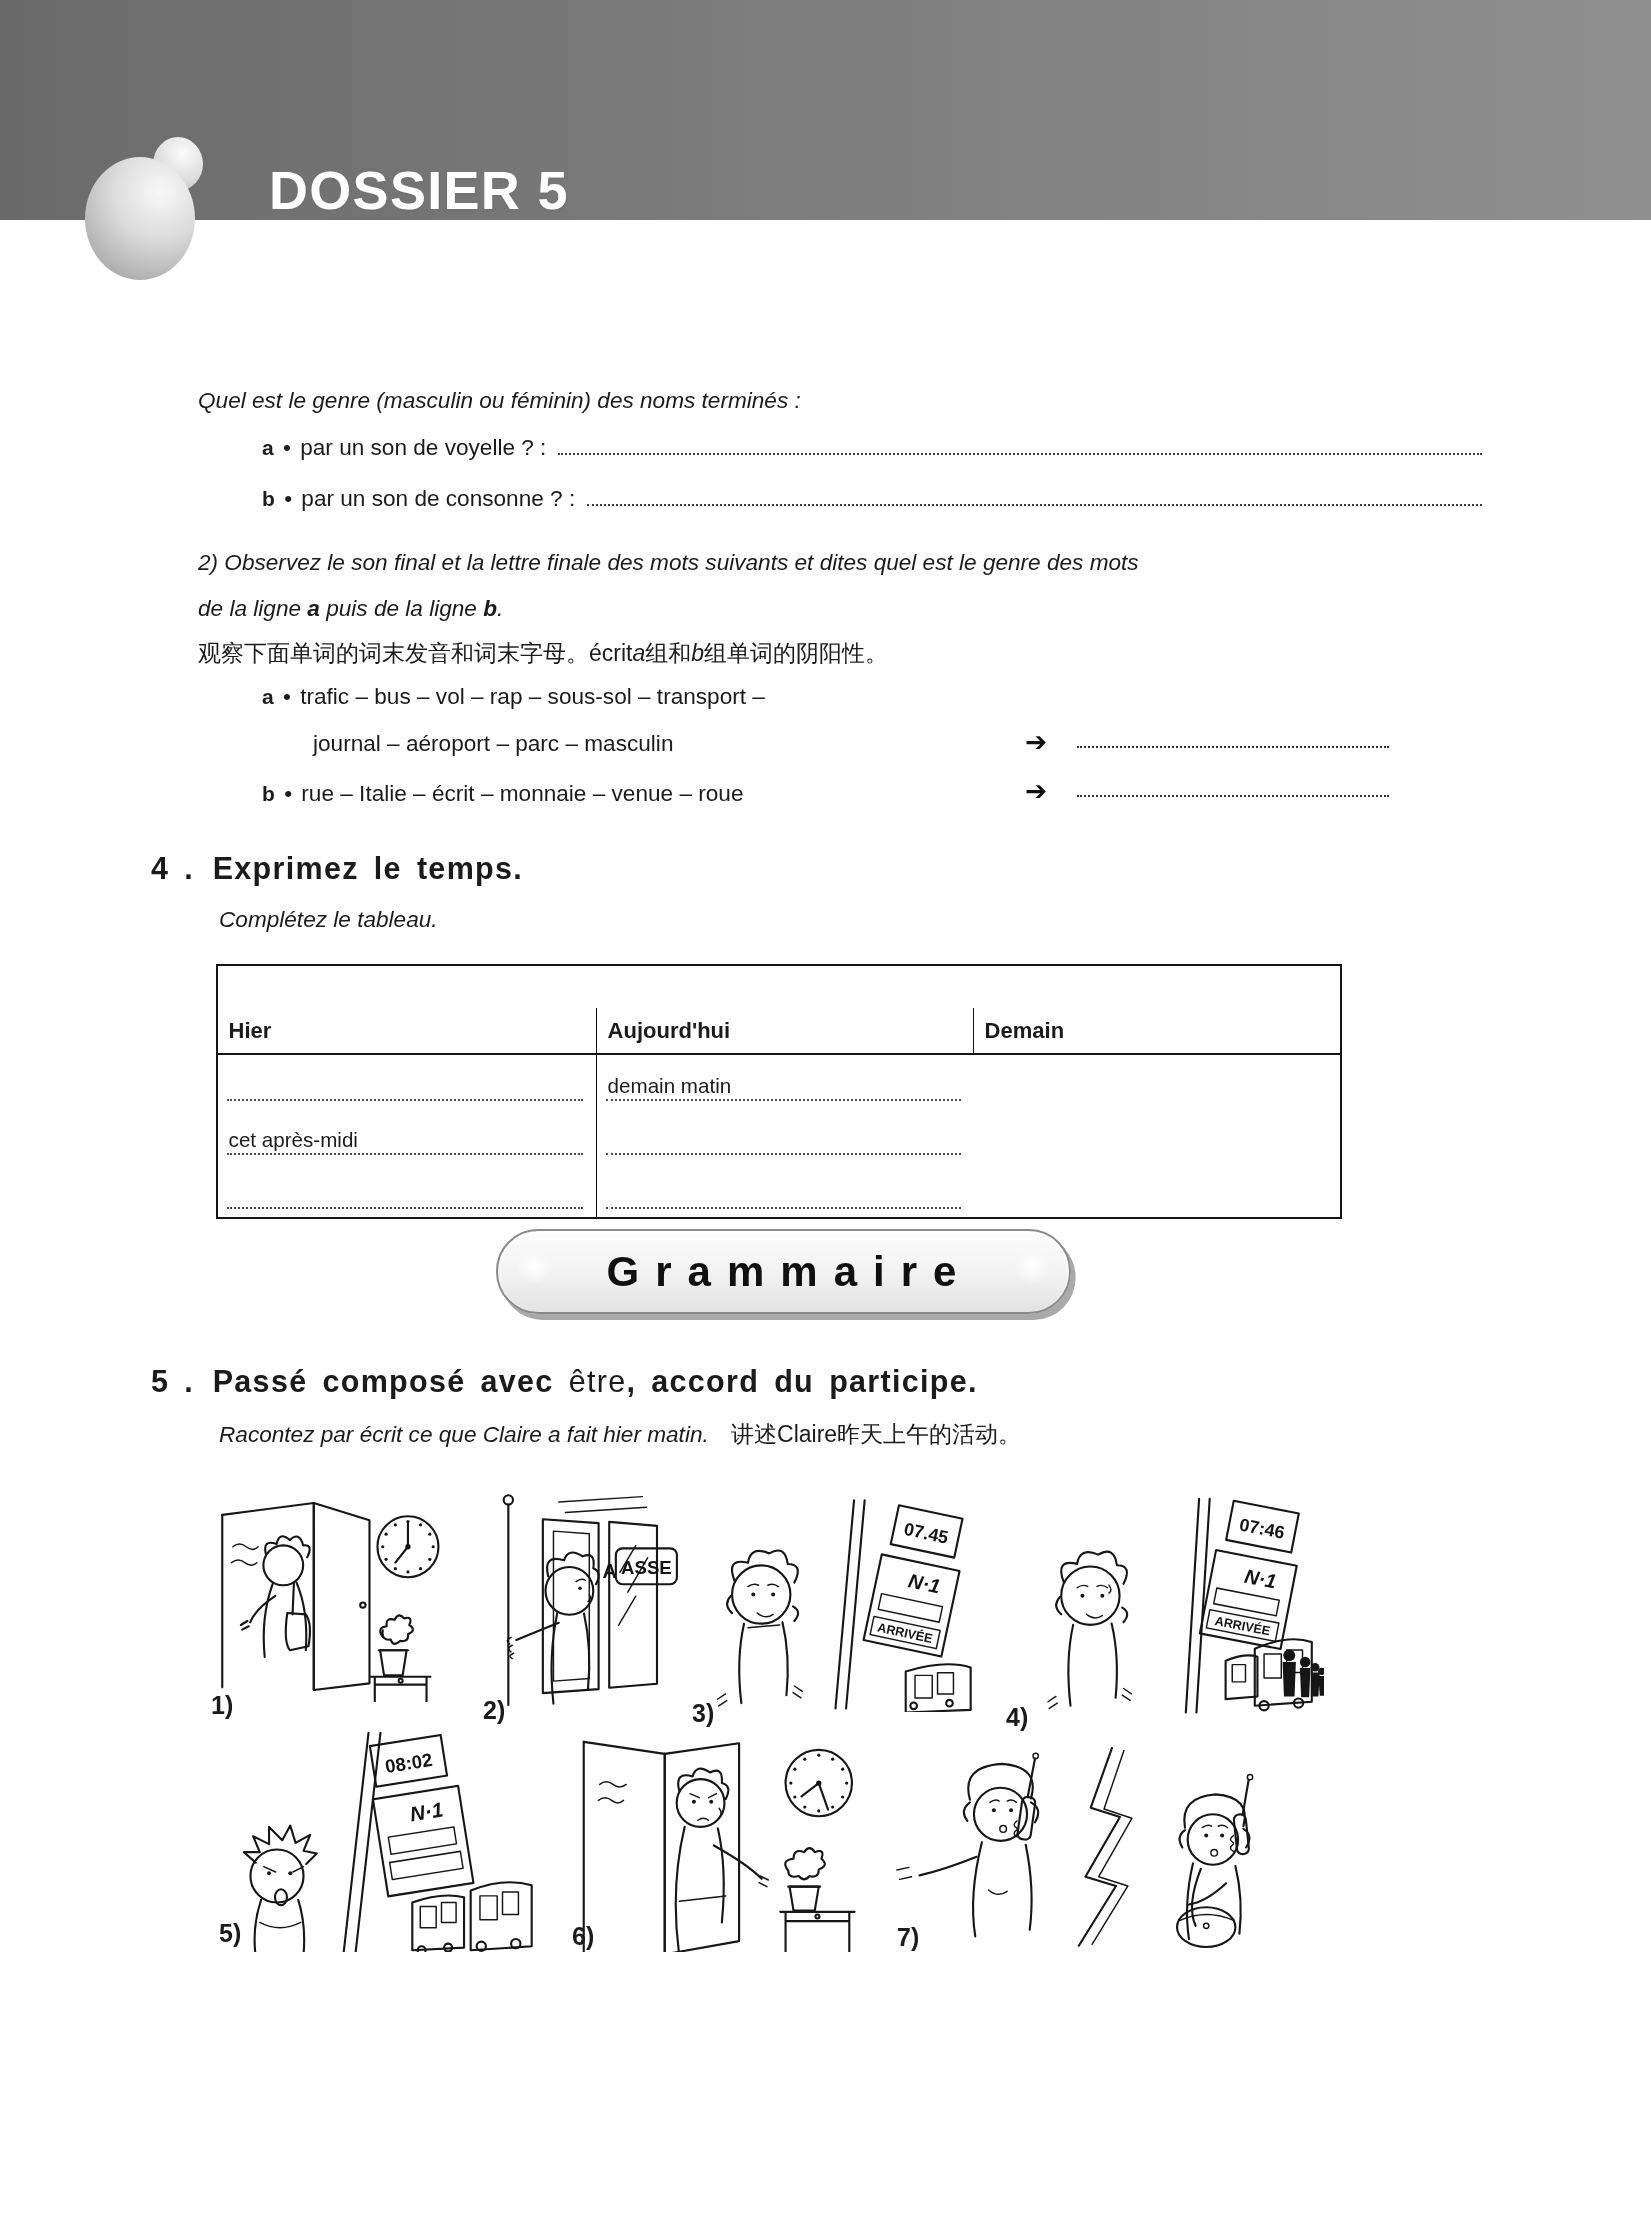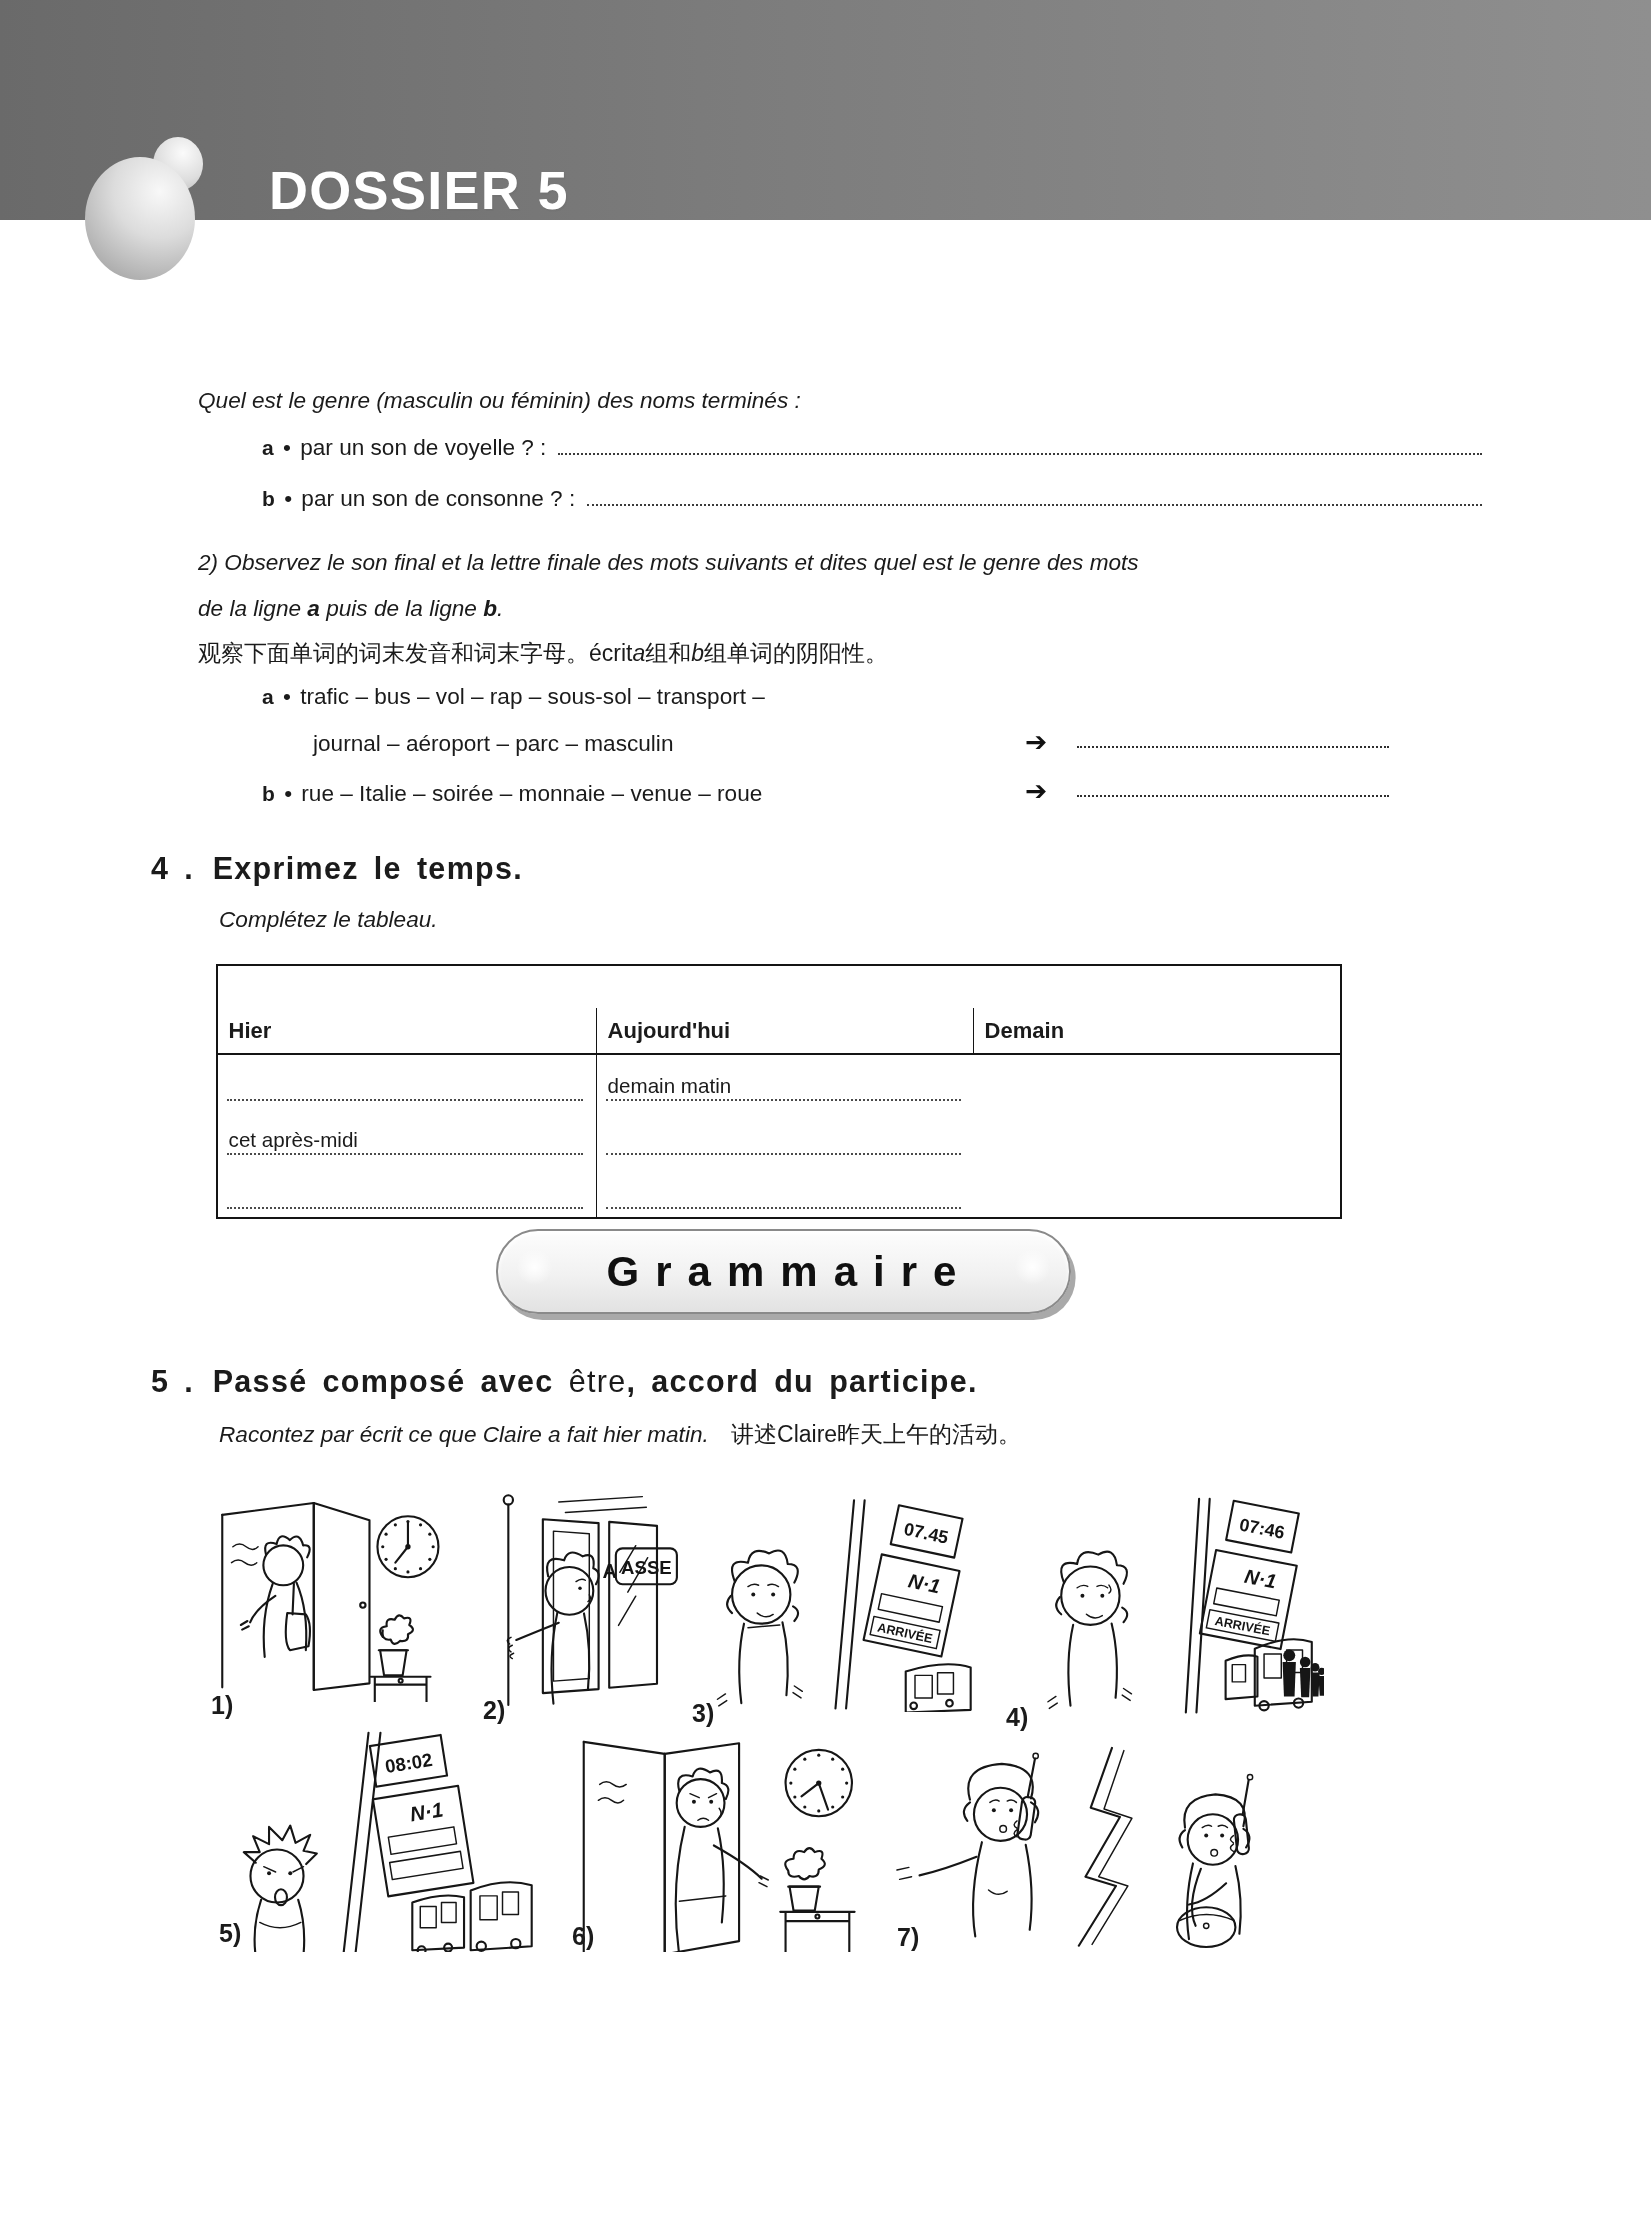--- a/index.html
+++ b/index.html
@@ -108,21 +108,21 @@
     <span style="margin:0 9.3px;">•</span>
     <span>trafic – bus – vol – rap – sous-sol – transport –</span>
   </div>
   <div class="line" style="left:313px;top:731px;">journal – aéroport – parc – masculin</div>
   <div class="arrow" style="left:1025px;top:729px;">➔</div>
   <div class="miniLeader" style="left:1077px;top:746px;width:312px;"></div>
 
   <div class="line flexline" style="left:262px;top:781px;">
     <span class="marker">b</span>
     <span style="margin:0 9.3px;">•</span>
-    <span>rue – Italie – soirée – monnaie – venue – roue</span>
+    <span>rue – Italie – écrit – monnaie – venue – roue</span>
   </div>
   <div class="arrow" style="left:1025px;top:778px;">➔</div>
   <div class="miniLeader" style="left:1077px;top:795px;width:312px;"></div>
 
   <div class="secHead" style="left:151px;top:851px;">
     <span class="num">4 .</span><span>Exprimez le temps.</span>
   </div>
   <div class="line it" style="left:219px;top:907px;">Complétez le tableau.</div>
 
   <div class="timeTable">

